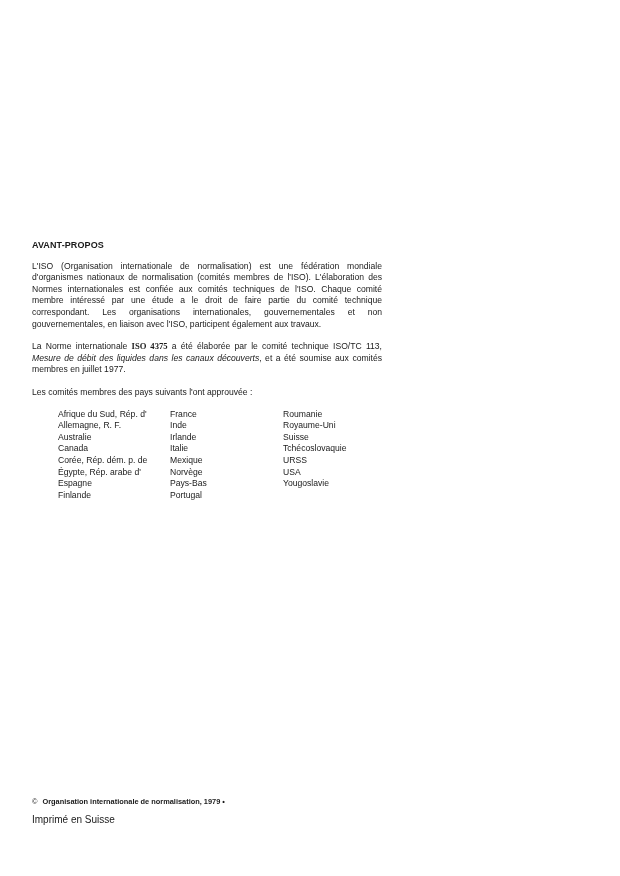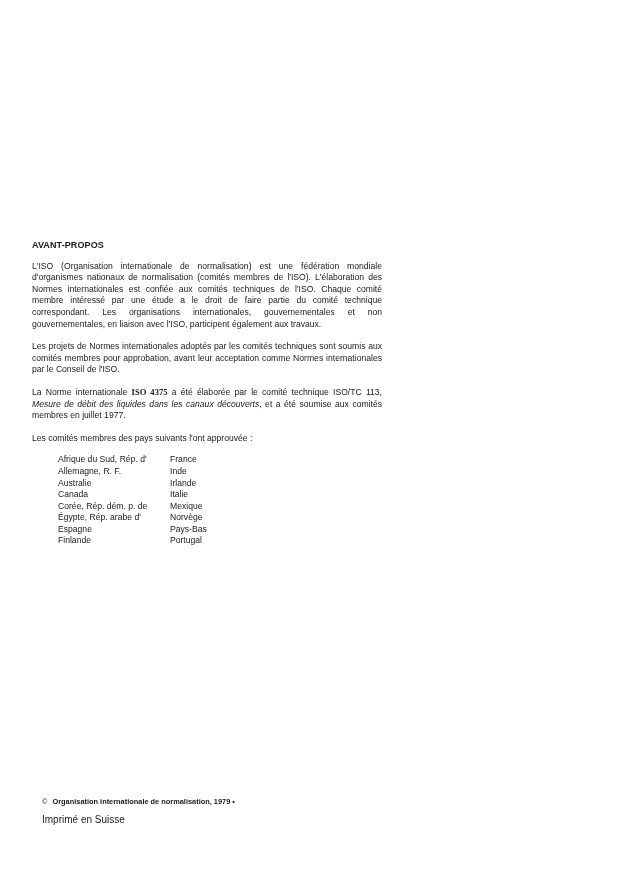--- a/index.html
+++ b/index.html
@@ -59,21 +59,20 @@
     }
     .col-1 { left: 0; }
     .col-2 { left: 112px; }
     .col-3 { left: 225px; }
     .footer {
       position: absolute;
       left: 32px;
       top: 797px;
       font-size: 7.4px;
       line-height: 10px;
-      margin-left: 10px;
     }
     .copyright {
       font-weight: bold;
     }
     .copyright .sym {
       font-weight: normal;
       margin-right: 5px;
     }
     .printed {
       margin-top: 8px;
@@ -82,21 +81,20 @@
   </style>
 </head>
 <body>
 
 <div class="page">
   <div class="content">
     <div class="heading">AVANT-PROPOS</div>
 
     <p class="para">L'ISO (Organisation internationale de normalisation) est une fédération mondiale d'organismes nationaux de normalisation (comités membres de l'ISO). L'élaboration des Normes internationales est confiée aux comités techniques de l'ISO. Chaque comité membre intéressé par une étude a le droit de faire partie du comité technique correspondant. Les organisations internationales, gouvernementales et non gouvernementales, en liaison avec l'ISO, participent également aux travaux.</p>
 
-    <p class="para">Les projets de Normes internationales adoptés par les comités techniques sont soumis aux comités membres pour approbation, avant leur acceptation comme Normes internationales par le Conseil de l'ISO.</p>
 
     <p class="para"><span>La Norme internationale </span><strong>ISO 4375</strong><span> a été élaborée par le comité technique ISO/TC 113, </span><em>Mesure de débit des liquides dans les canaux découverts</em><span>, et a été soumise aux comités membres en juillet 1977.</span></p>
 
     <p class="para" style="margin-bottom:0">Les comités membres des pays suivants l'ont approuvée :</p>
 
     <div class="countries">
       <ul class="col col-1">
         <li>Afrique du Sud, Rép. d'</li>
         <li>Allemagne, R. F.</li>
         <li>Australie</li>
@@ -109,20 +107,29 @@
       <ul class="col col-2">
         <li>France</li>
         <li>Inde</li>
         <li>Irlande</li>
         <li>Italie</li>
         <li>Mexique</li>
         <li>Norvège</li>
         <li>Pays-Bas</li>
         <li>Portugal</li>
       </ul>
+      <ul class="col col-3">
+        <li>Roumanie</li>
+        <li>Royaume-Uni</li>
+        <li>Suisse</li>
+        <li>Tchécoslovaquie</li>
+        <li>URSS</li>
+        <li>USA</li>
+        <li>Yougoslavie</li>
+      </ul>
     </div>
 
   </div>
 
   <div class="footer">
     <div class="copyright"><span class="sym">©</span><span>Organisation internationale de normalisation, 1979 •</span></div>
     <div class="printed">Imprimé en Suisse</div>
   </div>
 </div>
 

